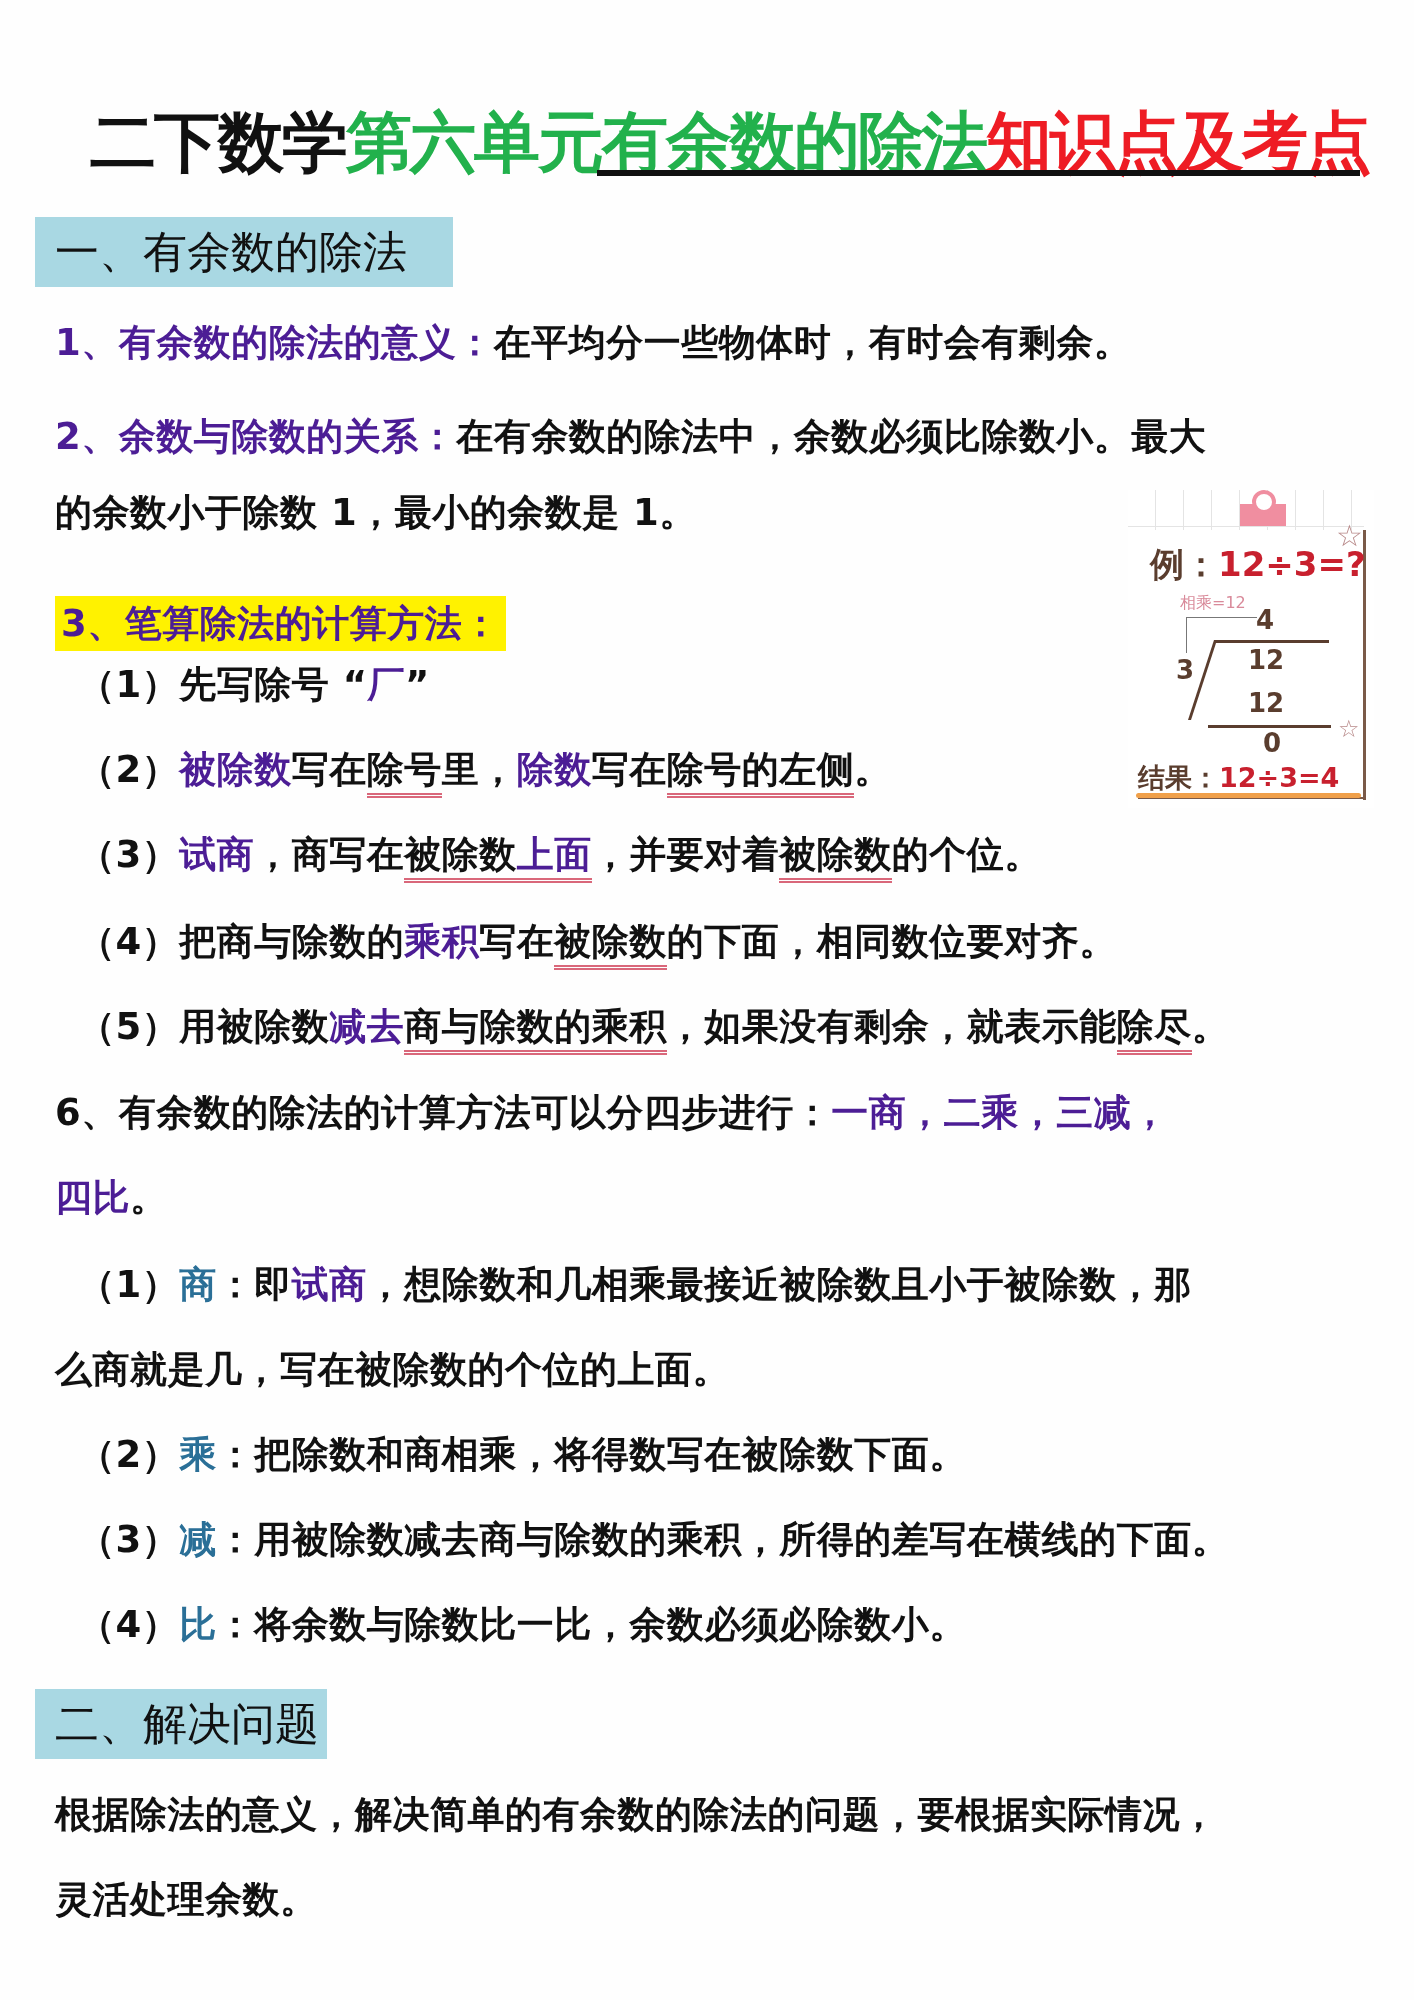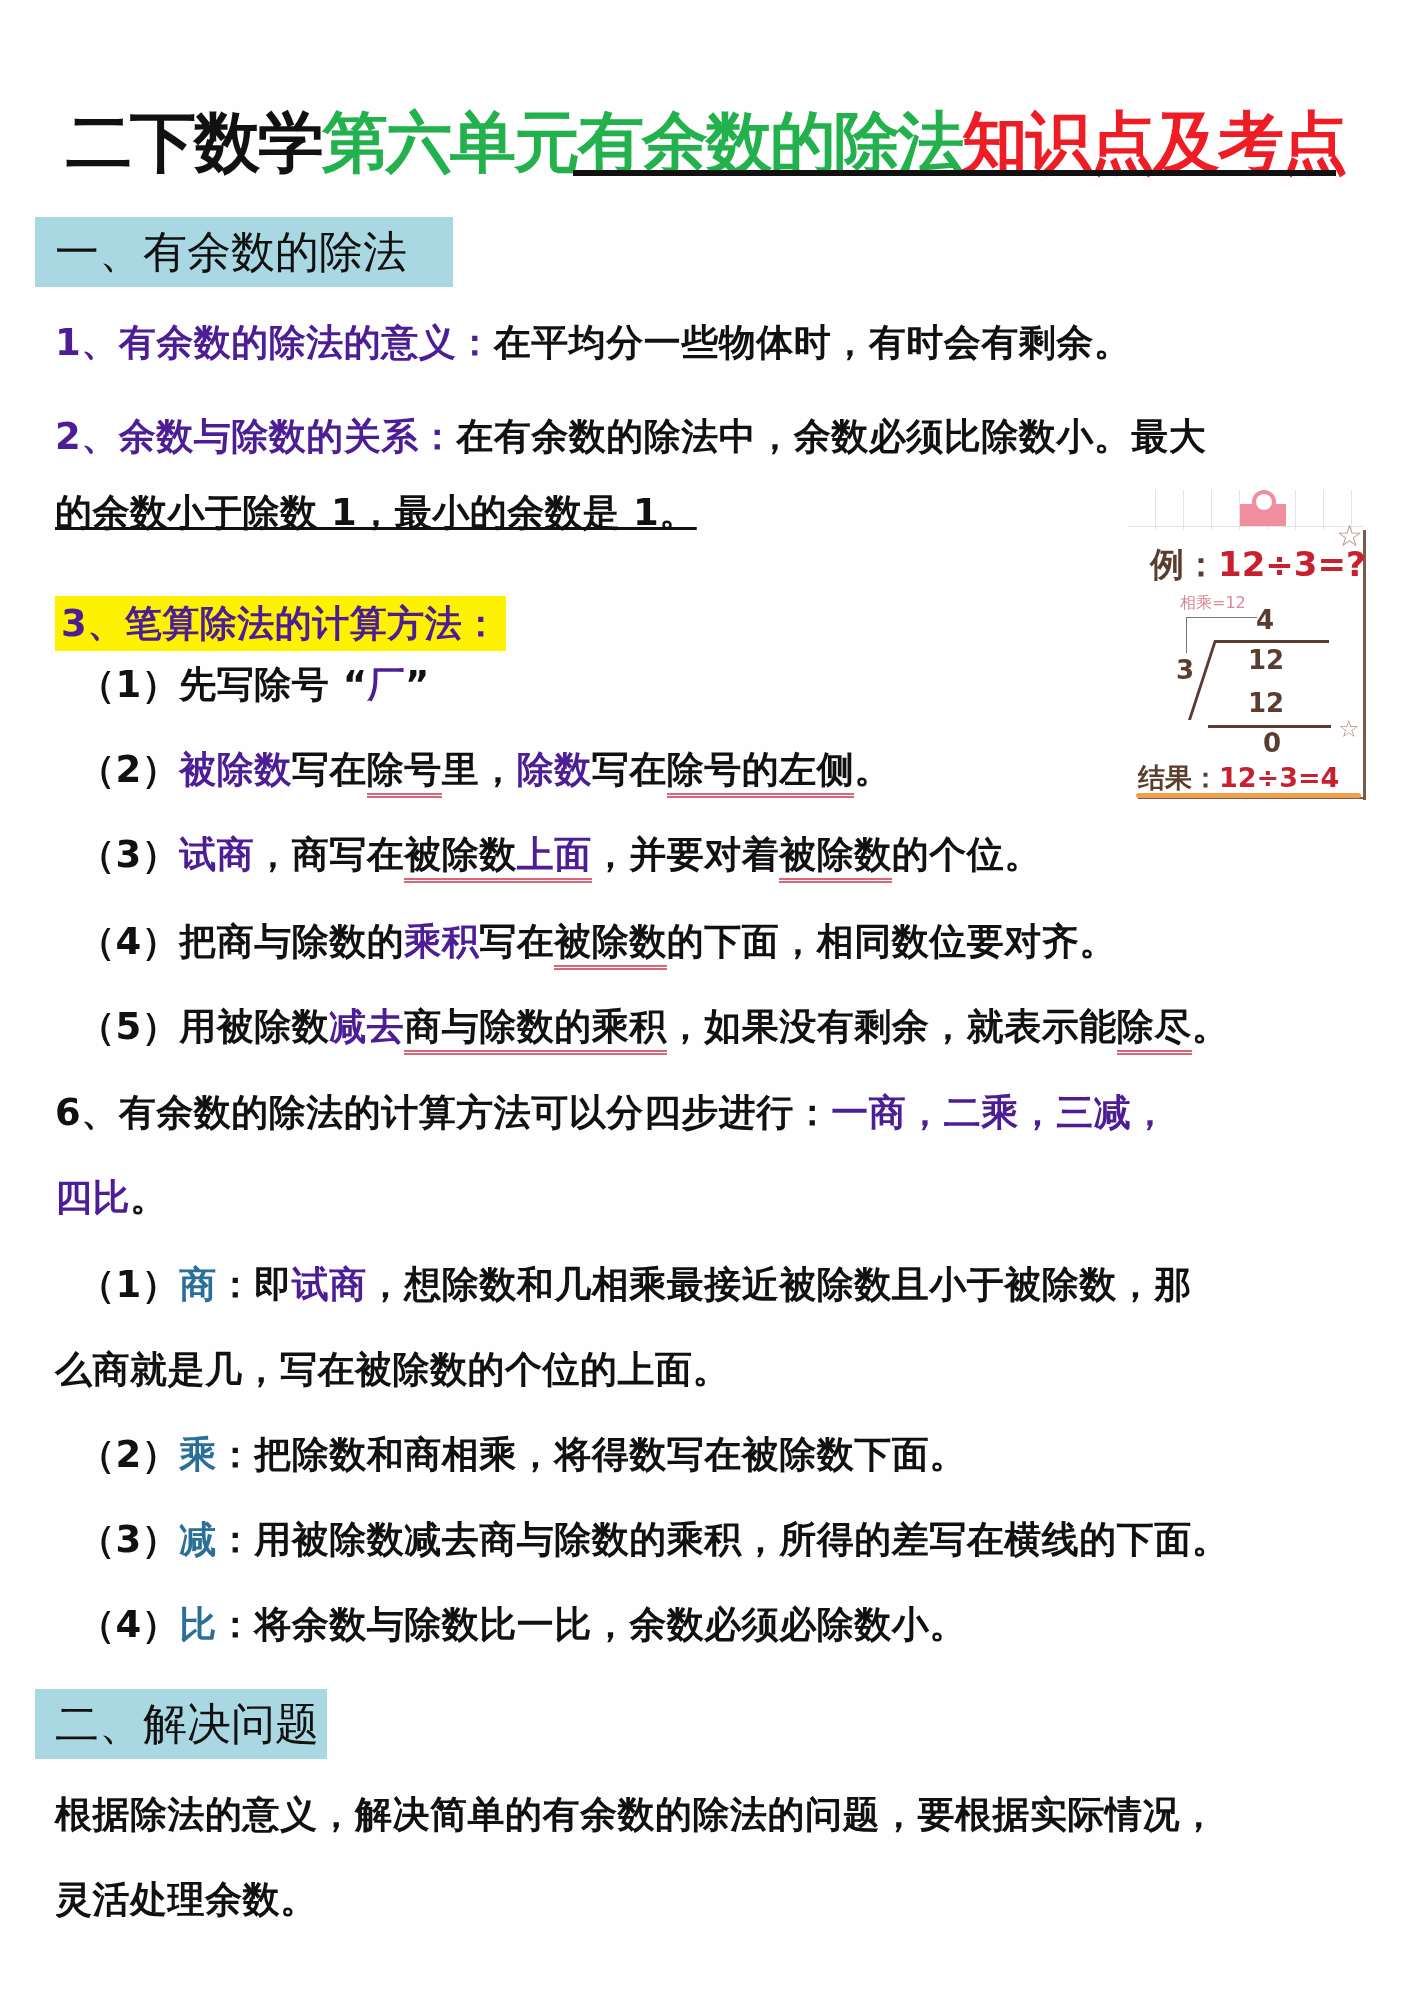--- a/index.html
+++ b/index.html
@@ -1,18 +1,18 @@
 <!DOCTYPE html>
 <html><head>
 <meta charset="utf-8">
 <style>
   html,body{margin:0;padding:0;}
   body{width:1414px;height:2000px;background:#fefefe;position:relative;overflow:hidden;
        font-family:"DejaVu Sans","Liberation Sans",sans-serif;color:#111;}
-  .title{position:absolute;left:66px;top:98px;width:1280px;height:90px;font-size:66px;font-weight:bold;
+  .title{position:absolute;left:90px;top:98px;width:1280px;height:90px;font-size:66px;font-weight:bold;
          letter-spacing:-2px;white-space:nowrap;line-height:90px;}
   .title .t-black{color:#111;}
   .title .t-green{color:#22b14c;}
   .title .t-red{color:#ee1c24;}
   .title .ul{position:absolute;left:507px;top:72px;width:763px;height:6px;background:#111;}
   .sec{position:absolute;left:35px;background:#a9d8e3;height:70px;line-height:70px;font-size:44px;
        padding:0 20px 0 20px;box-sizing:border-box;color:#111;white-space:nowrap;}
   .line{position:absolute;left:55px;font-size:37px;line-height:50px;white-space:nowrap;font-weight:bold;letter-spacing:0.5px;}
   .ind{left:78px;}
   .red{color:#4c1d95;}
@@ -50,21 +50,21 @@
 
 <div class="sec" style="top:217px;width:418px;">一、有余数的除法</div>
 
 <div class="line" style="top:318px;">
   <span class="red">1、有余数的除法的意义：</span><span>在平均分一些物体时，有时会有剩余。</span>
 </div>
 
 <div class="line" style="top:412px;">
   <span class="red">2、余数与除数的关系：</span><span>在有余数的除法中，余数必须比除数小。最大</span>
 </div>
-<div class="line" style="top:488px;text-decoration:underline;">的余数小于除数 1，最小的余数是 1。</div>
+<div class="line" style="top:488px;">的余数小于除数 1，最小的余数是 1。</div>
 
 <div class="line" style="top:573px;margin-top:26px;">
   <span class="red hl">3、笔算除法的计算方法：</span>
 </div>
 
 <div class="line ind" style="top:660px;">
   <span>（1）</span><span>先写除号 “</span><span class="red">厂</span><span>”</span>
 </div>
 
 <div class="line ind" style="top:745px;">

